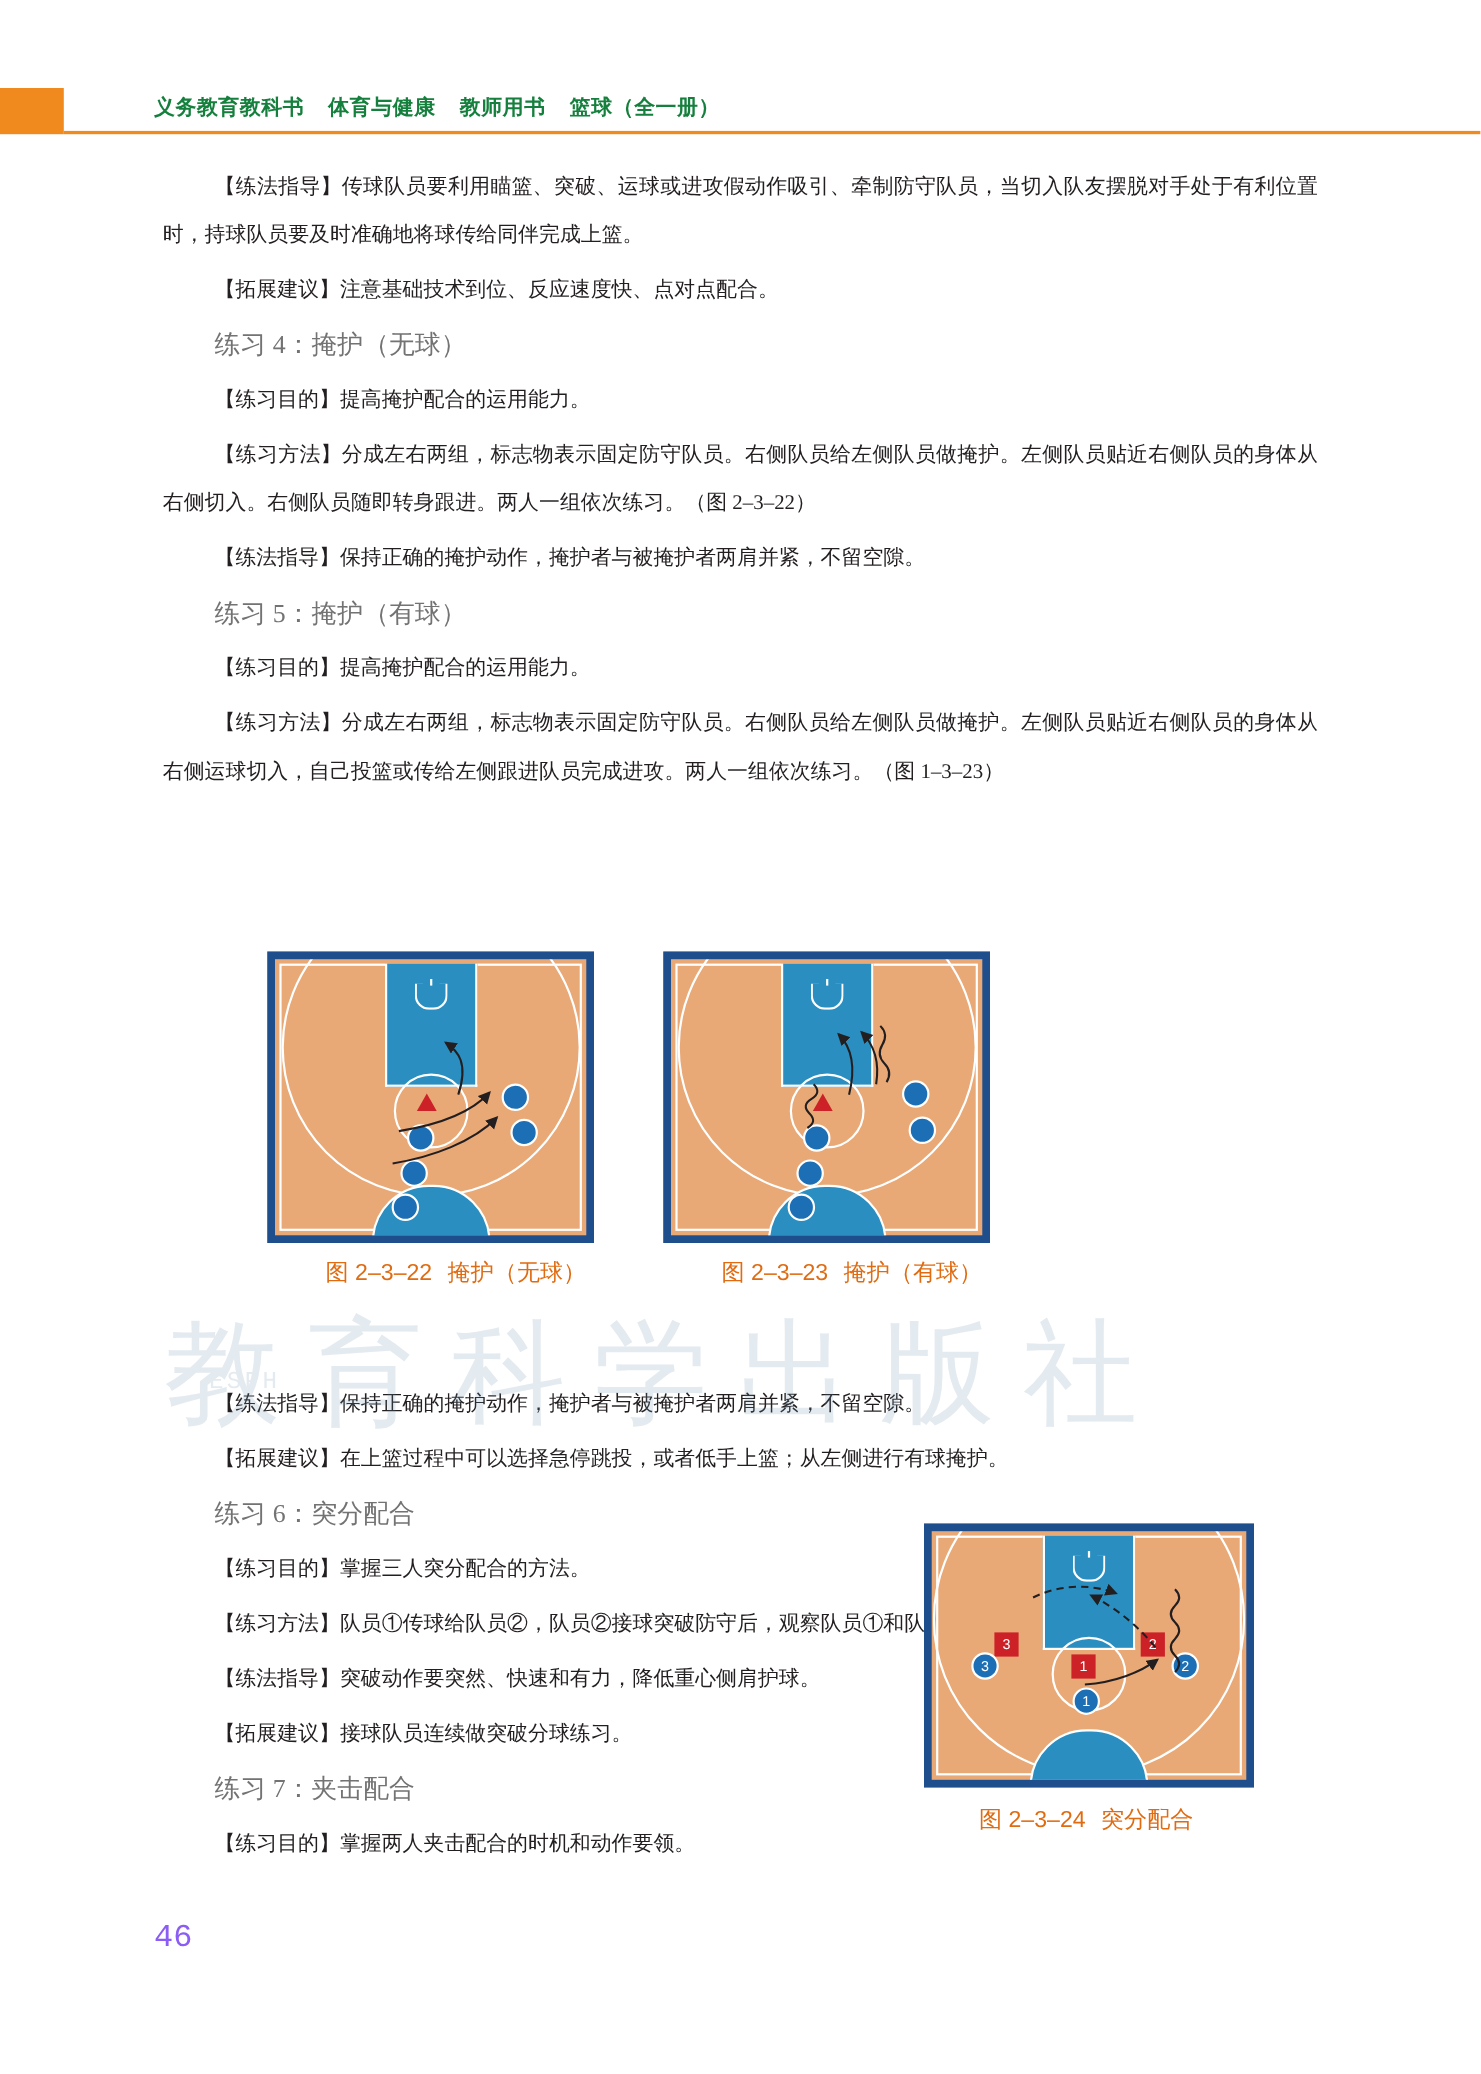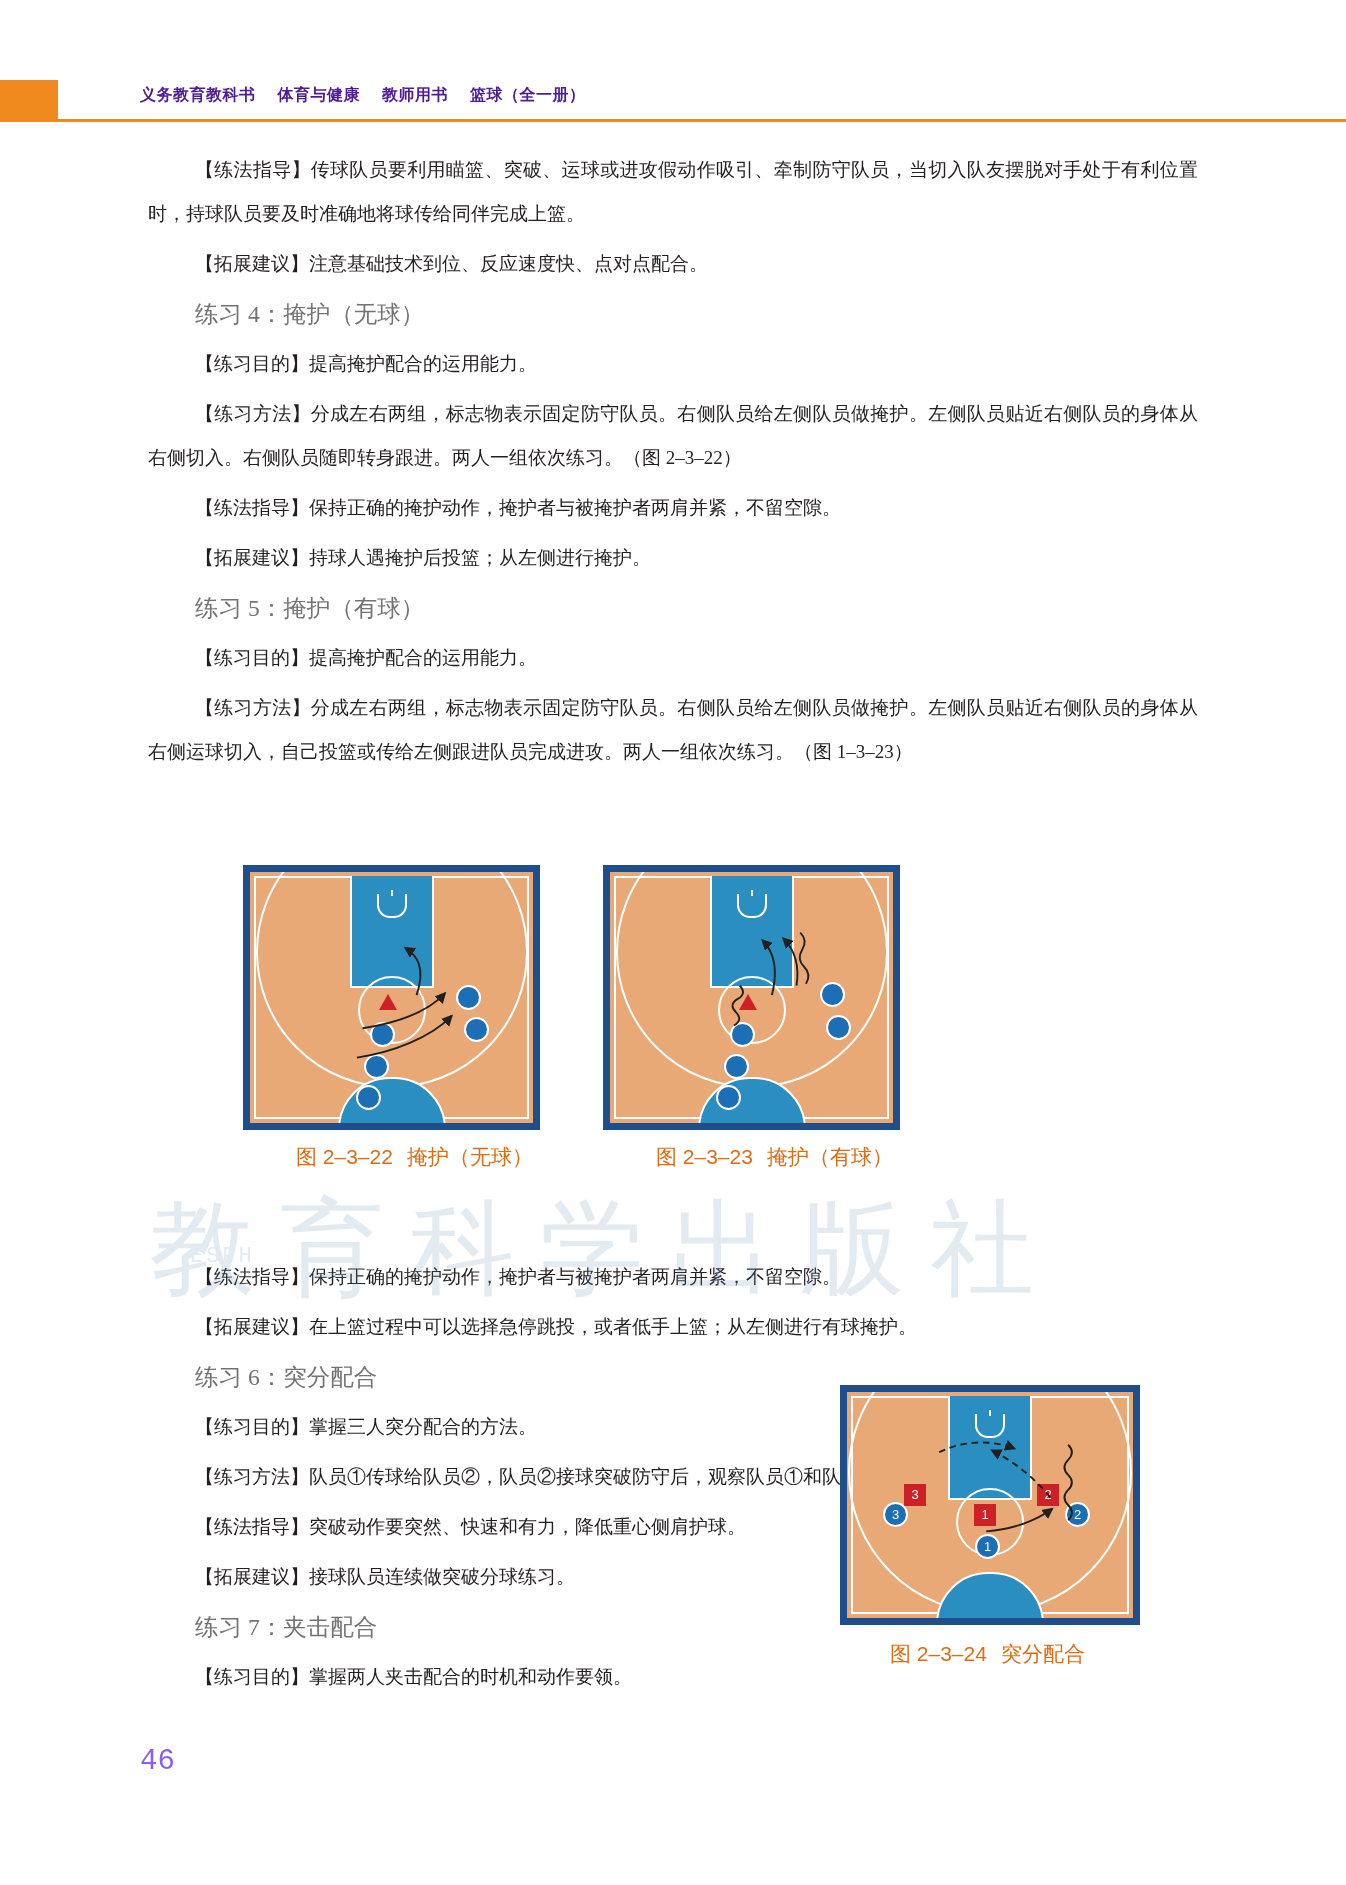--- a/index.html
+++ b/index.html
@@ -37,23 +37,23 @@
     left: 58px;
     top: 39px;
     width: 1288px;
     height: 3px;
     background: #f08a1e;
   }
   .header-text {
     position: absolute;
     left: 140px;
     top: 5px;
-    font-size: 16px;
+    font-size: 19px;
     font-weight: bold;
-    color: #4c1d95;
+    color: #15803d;
     letter-spacing: 0.5px;
     white-space: nowrap;
     font-family: "Liberation Sans", sans-serif;
   }
   .header-text span { margin-right: 22px; }
 
   
   .content {
     position: absolute;
     left: 148px;
@@ -282,21 +282,20 @@
   </div>
 </div>
 
 <div class="content">
   <p class="para indent">【练法指导】传球队员要利用瞄篮、突破、运球或进攻假动作吸引、牵制防守队员，当切入队友摆脱对手处于有利位置时，持球队员要及时准确地将球传给同伴完成上篮。</p>
   <p class="para indent">【拓展建议】注意基础技术到位、反应速度快、点对点配合。</p>
   <p class="ex-title">练习 4：掩护（无球）</p>
   <p class="para indent">【练习目的】提高掩护配合的运用能力。</p>
   <p class="para indent">【练习方法】分成左右两组，标志物表示固定防守队员。右侧队员给左侧队员做掩护。左侧队员贴近右侧队员的身体从右侧切入。右侧队员随即转身跟进。两人一组依次练习。（图 2–3–22）</p>
   <p class="para indent">【练法指导】保持正确的掩护动作，掩护者与被掩护者两肩并紧，不留空隙。</p>
-  <p class="para indent">【拓展建议】持球人遇掩护后投篮；从左侧进行掩护。</p>
   <p class="ex-title">练习 5：掩护（有球）</p>
   <p class="para indent">【练习目的】提高掩护配合的运用能力。</p>
   <p class="para indent">【练习方法】分成左右两组，标志物表示固定防守队员。右侧队员给左侧队员做掩护。左侧队员贴近右侧队员的身体从右侧运球切入，自己投篮或传给左侧跟进队员完成进攻。两人一组依次练习。（图 1–3–23）</p>
 </div>
 
 <div class="figs-row">
 
   <div class="court left">
     <div class="court-inner"></div>
     <div class="three-arc"></div>

